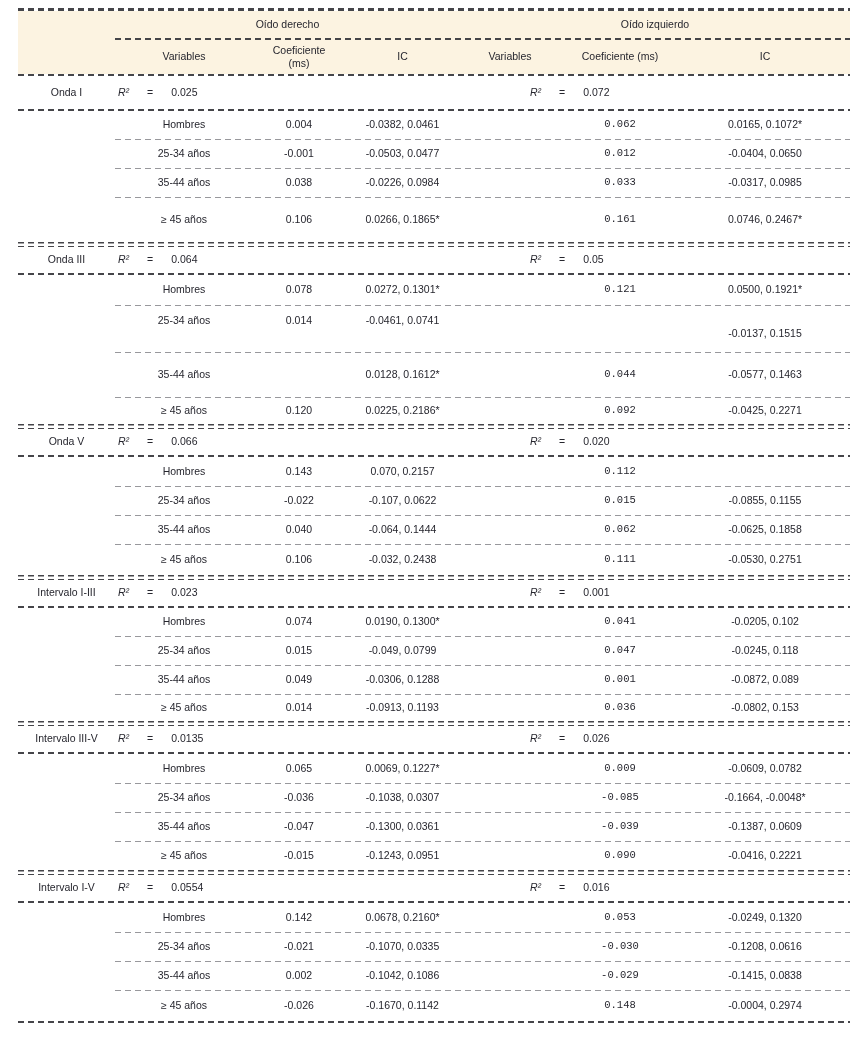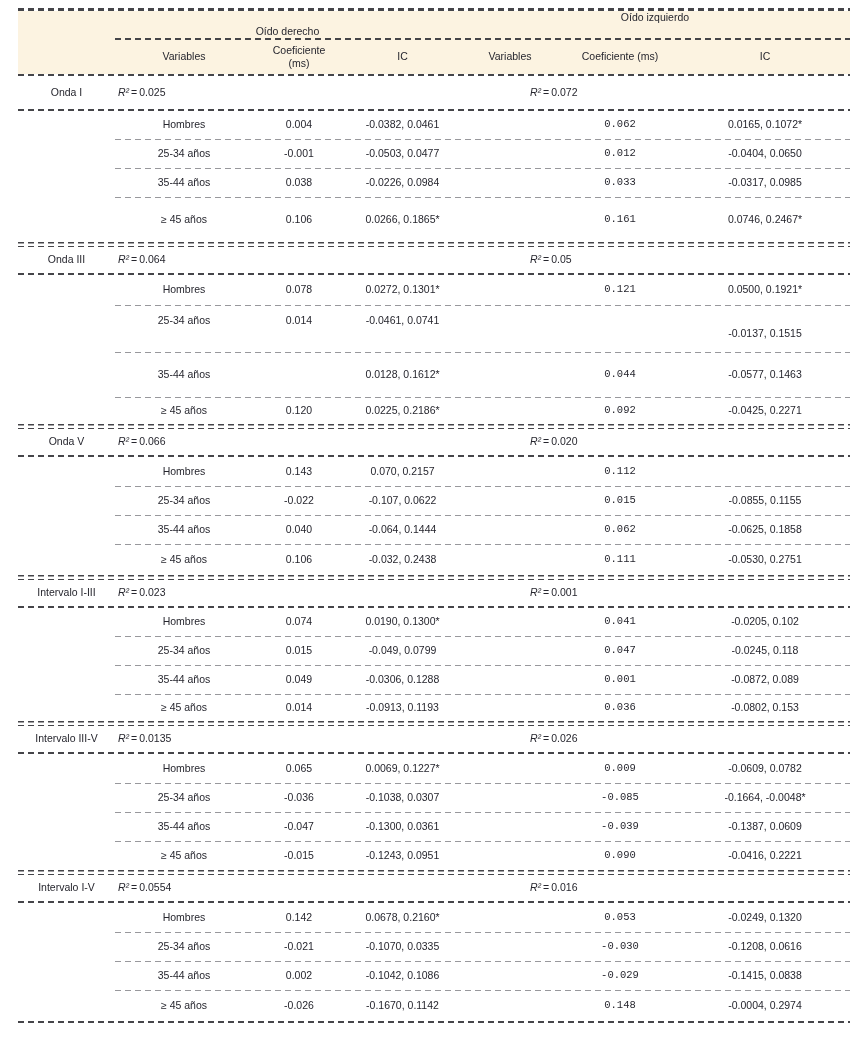--- a/index.html
+++ b/index.html
@@ -30,39 +30,39 @@
   
   .row{min-height:28px;}
   .row .c-var{grid-column:2;}
   .row .c-rc{grid-column:3;}
   .row .c-ric{grid-column:4;}
   .row .c-lvar{grid-column:5;}
   .row .c-lc{grid-column:6;font-family:Liberation Mono, monospace;}
   .row .c-lic{grid-column:7;}
   .title-row{height:26px;}
   .title-row.first{height:33px;}
-  .r2{display:flex;align-items:center;gap:2px;}
+  .r2{display:flex;align-items:center;gap:18px;}
   .r2 i{font-style:italic;}
   .r2-right{grid-column:2/5;justify-content:flex-start;padding-left:3px;}
   .r2-left{grid-column:5/8;justify-content:flex-start;padding-left:70px;}
   .section-label{grid-column:1;}
   .row.low .cell{align-items:flex-start;padding-top:8px;}
   .row.low .c-lic{padding-top:21px;}
 </style>
 </head>
 <body>
 
 <div class="table-wrap">
   <div class="line top"></div>
 
   <div class="thead">
     <div class="hrow1 grid">
       <div class="cell"></div>
+      <div class="cell grp-r">Oído derecho</div>
       <div class="cell grp-l">Oído izquierdo</div>
-      <div class="cell grp-r">Oído derecho</div>
     </div>
     <div class="hline"></div>
     <div class="hrow2 grid">
       <div class="cell"></div>
       <div class="cell">Variables</div>
       <div class="cell">
         <span>Coeficiente</span>
         <span>(ms)</span>
       </div>
       <div class="cell">IC</div>

